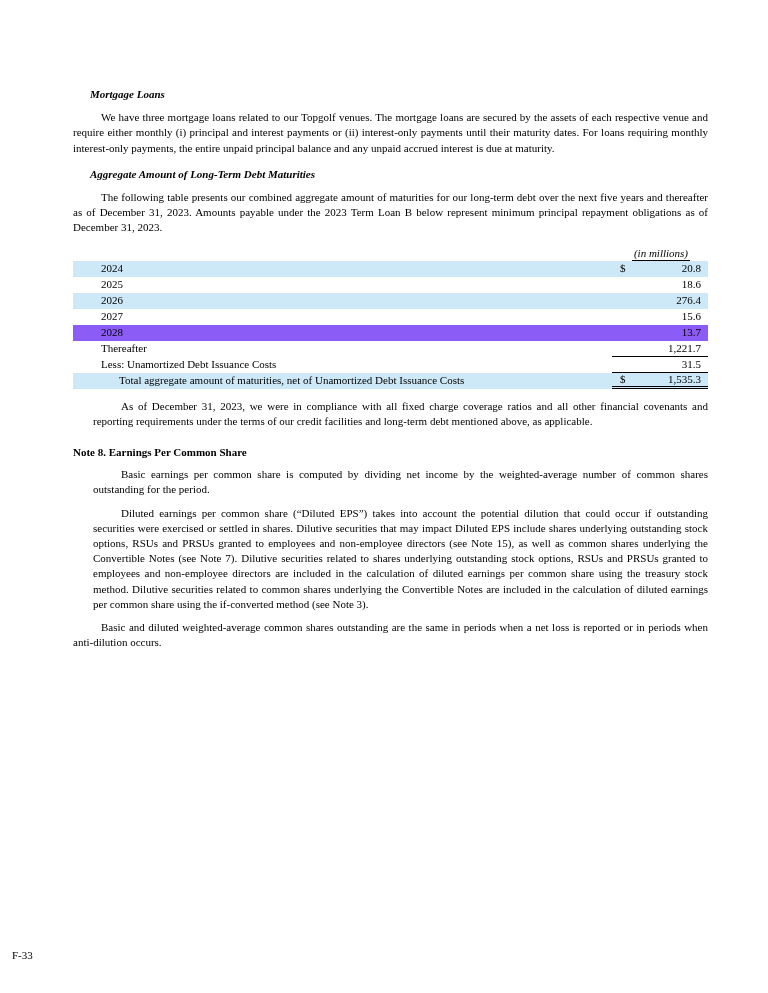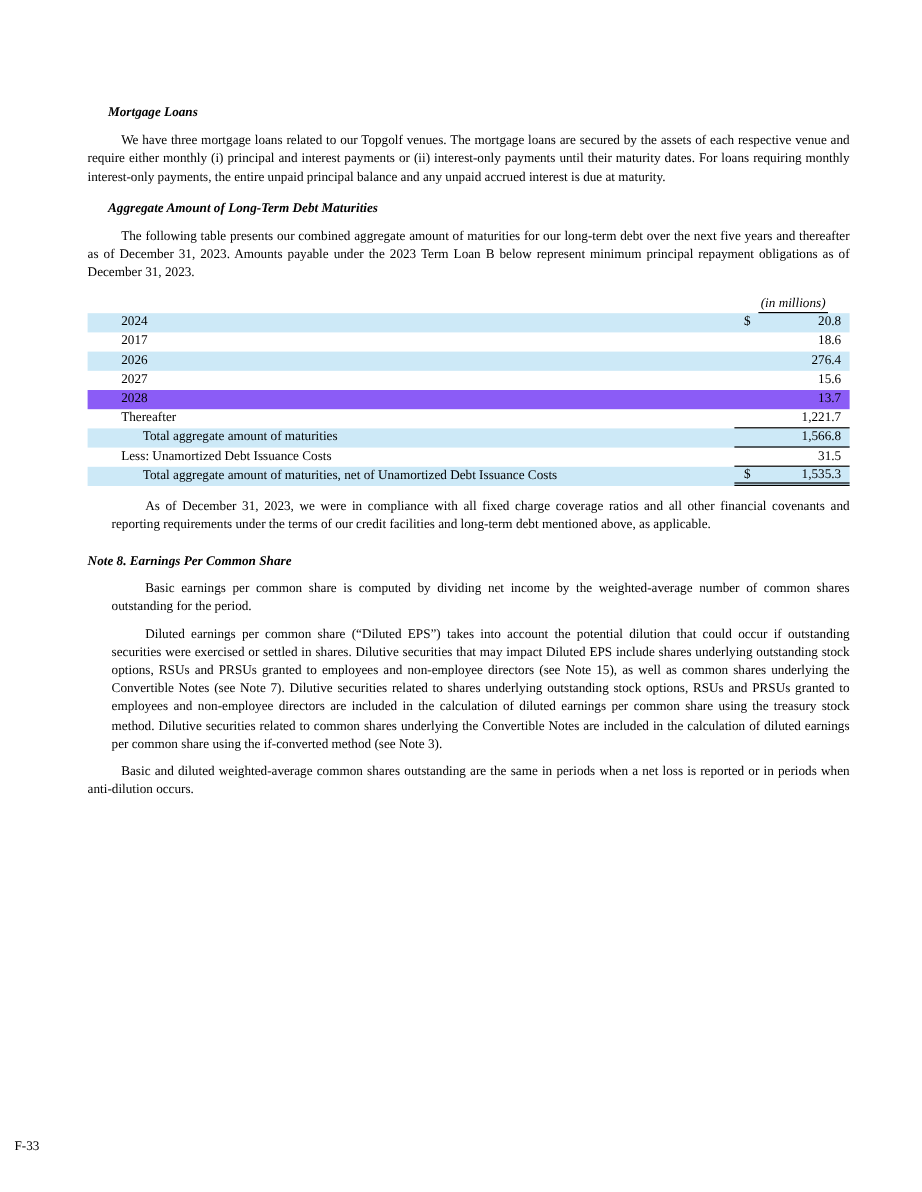--- a/index.html
+++ b/index.html
@@ -21,21 +21,20 @@
     width: 635px;
   }
   .h-italic {
     font-weight: bold;
     font-style: italic;
     margin: 0 0 8px 17px;
   }
   .h-note {
     font-weight: bold;
     margin: 16px 0 7px 0;
-    font-style: italic;
   }
   p.body-para {
     margin: 0 0 11px 0;
     text-align: justify;
     text-indent: 28px;
   }
   p.mb8 { margin-bottom: 8px; margin-left: 20px; }
   
   .fin-table { width: 100%; margin-bottom: 10px; }
   .units-row {
@@ -101,21 +100,21 @@
 
       <div class="t-row" style="background:#cde9f7">
         <span class="lbl">2024</span>
         <span class="amt-group">
             <span class="cur">$</span>
             <span class="val">20.8</span>
           </span>
       </div>
 
       <div class="t-row">
-        <span class="lbl">2017</span>
+        <span class="lbl">2025</span>
         <span class="amt-group">
             <span class="cur"></span>
             <span class="val">18.6</span>
           </span>
       </div>
 
       <div class="t-row" style="background:#cde9f7">
         <span class="lbl">2026</span>
         <span class="amt-group">
             <span class="cur"></span>
@@ -140,27 +139,20 @@
       </div>
 
       <div class="t-row bb">
         <span class="lbl">Thereafter</span>
         <span class="amt-group">
             <span class="cur"></span>
             <span class="val">1,221.7</span>
           </span>
       </div>
 
-      <div class="t-row indent bb" style="background:#cde9f7">
-        <span class="lbl">Total aggregate amount of maturities</span>
-        <span class="amt-group">
-            <span class="cur"></span>
-            <span class="val">1,566.8</span>
-          </span>
-      </div>
 
       <div class="t-row bb">
         <span class="lbl">Less: Unamortized Debt Issuance Costs</span>
         <span class="amt-group">
             <span class="cur"></span>
             <span class="val">31.5</span>
           </span>
       </div>
 
       <div class="t-row indent dbb" style="background:#cde9f7">

